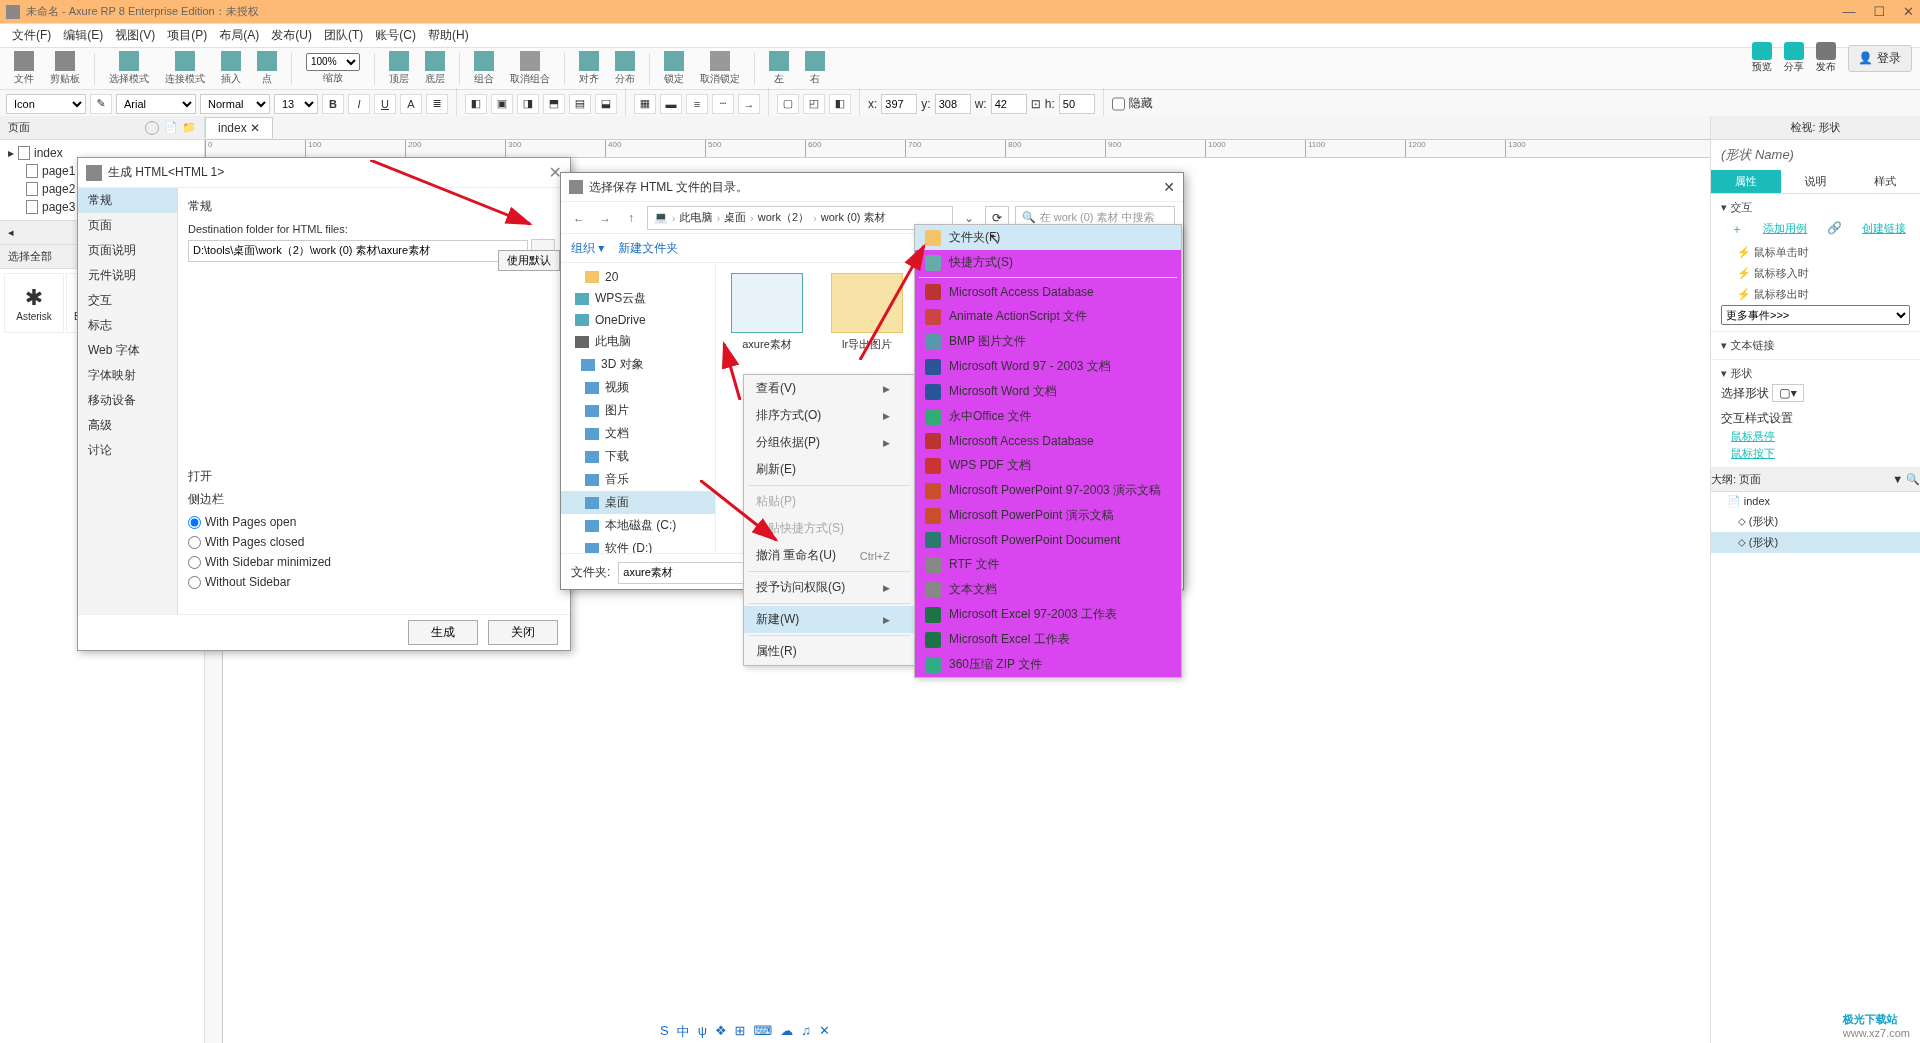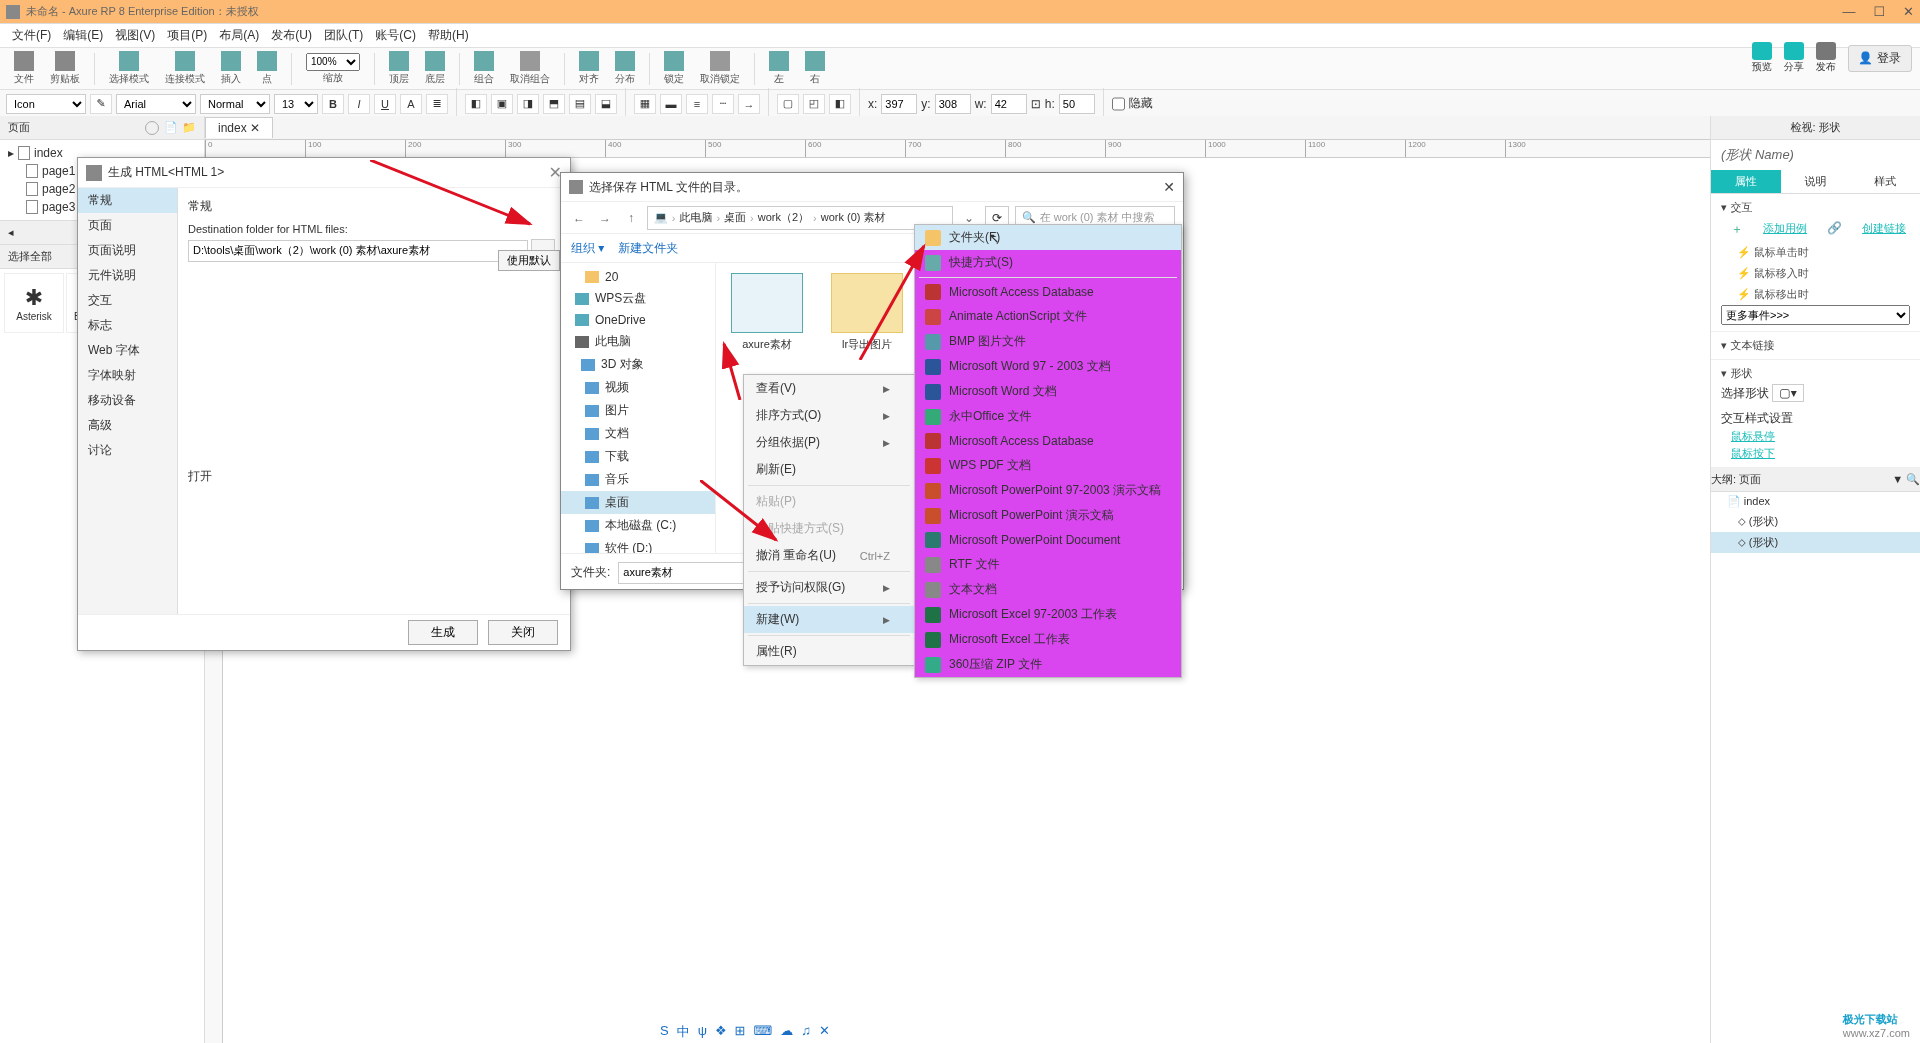--- a/index.html
+++ b/index.html
@@ -427,20 +427,29 @@
         <div>讨论</div>
       </div>
     <div class="dmain">
       <h4>常规</h4>
       <div style="font-size:11px;margin-bottom:4px">Destination folder for HTML files:</div>
       <input class="path-input" value="D:\tools\桌面\work（2）\work (0) 素材\axure素材" style="">
       <button class="browse-btn">…</button>
       <button class="default-btn">使用默认</button>
       <div class="open-sec">
         <div style="font-size:12px;margin-bottom:6px">打开</div>
+        <div class="col">
+          <div style="font-size:12px;margin-bottom:4px">侧边栏</div>
+          <div id="sidebars">
+              <label class="radio-row"><input type="radio" name="sb" checked="" style=""> With Pages open</label>
+              <label class="radio-row"><input type="radio" name="sb" style=""> With Pages closed</label>
+              <label class="radio-row"><input type="radio" name="sb" style=""> With Sidebar minimized</label>
+              <label class="radio-row"><input type="radio" name="sb" style=""> Without Sidebar</label>
+            </div>
+        </div>
       </div>
     </div>
   </div>
   <div class="dfooter">
     <button class="dbtn">生成</button>
     <button class="dbtn">关闭</button>
   </div>
 </div>
 
 <div class="dialog2">

